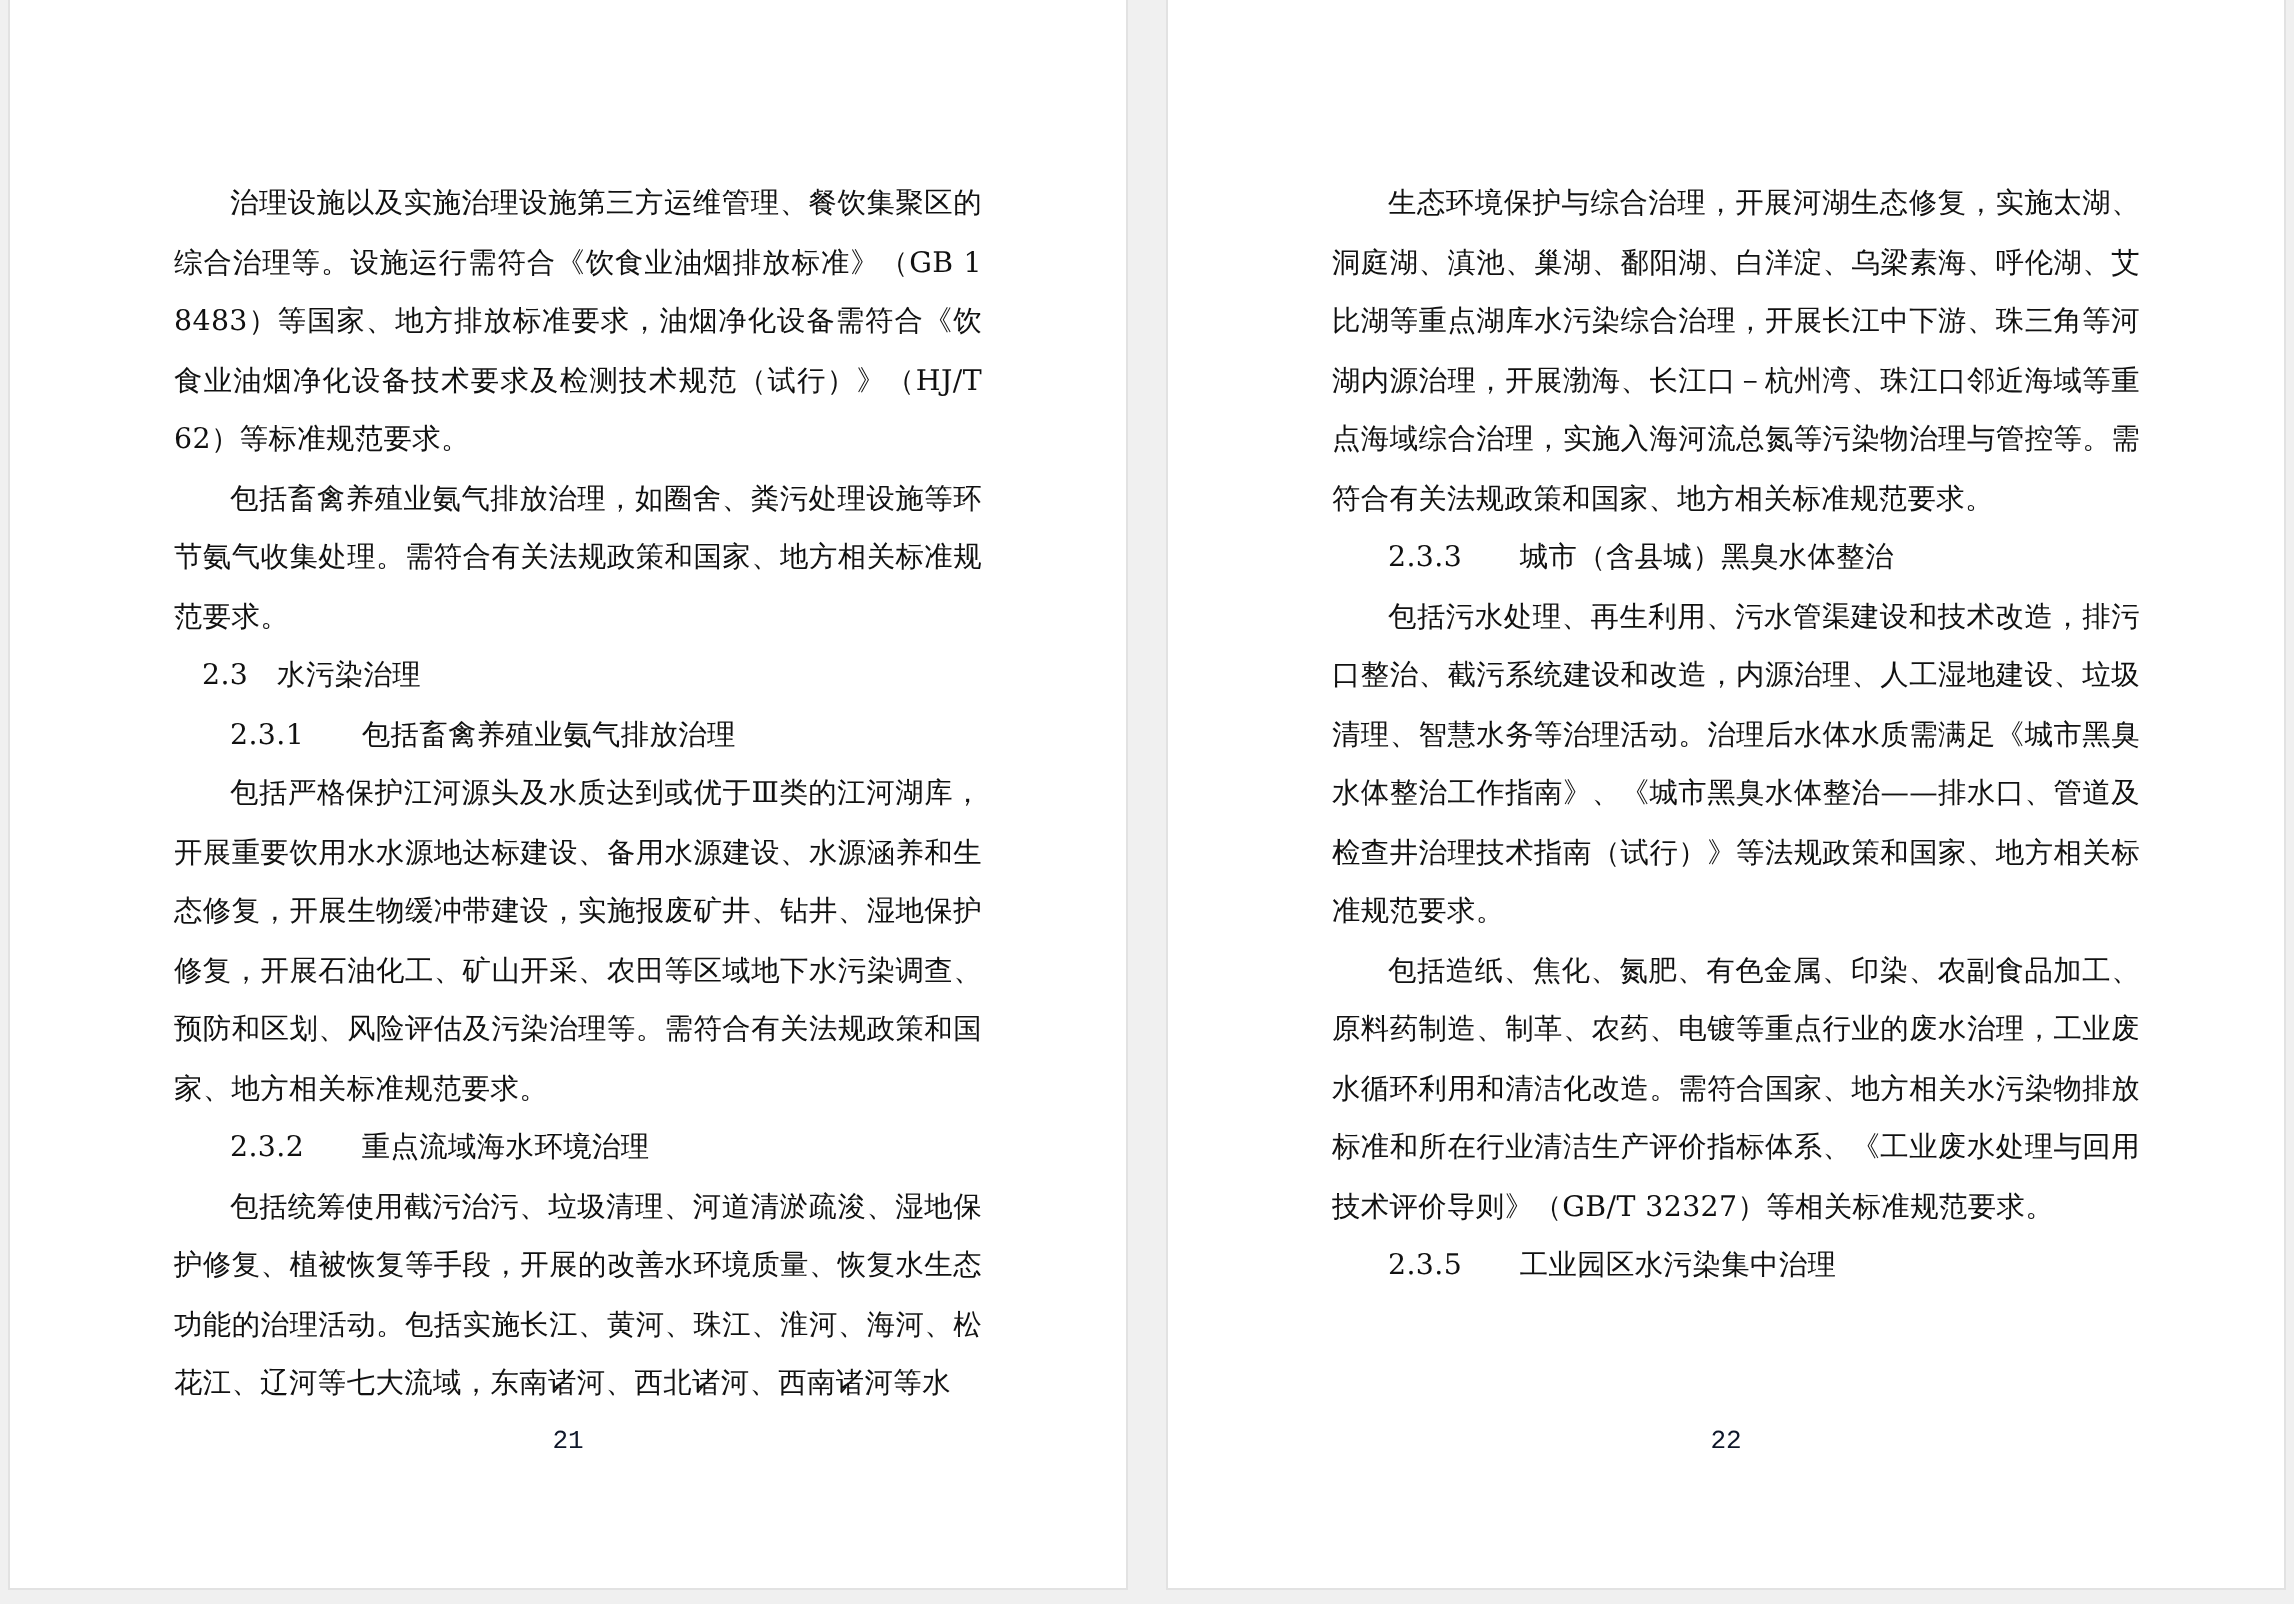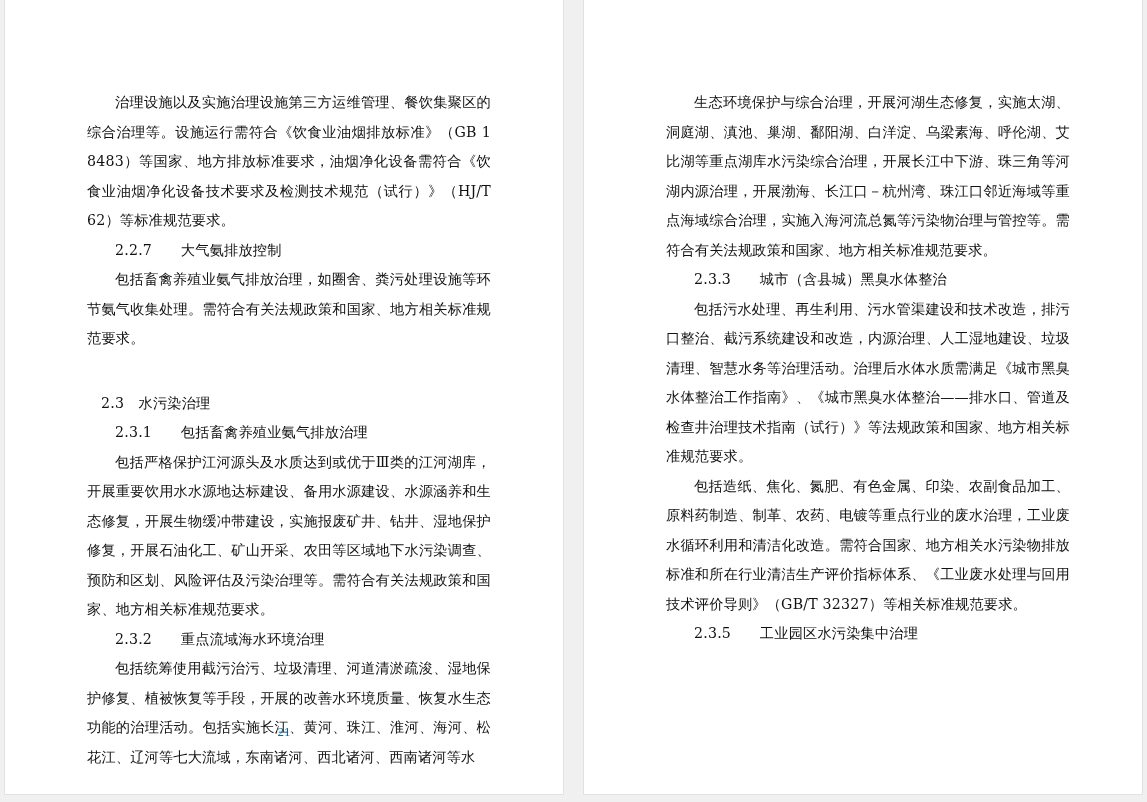--- a/index.html
+++ b/index.html
@@ -43,55 +43,55 @@
     font-family: "DejaVu Serif", "Liberation Serif", serif;
     font-size: 14.2px;
     line-height: 29.5px;
     color: #111111;
     text-align: justify;
     text-justify: inter-ideograph;
     letter-spacing: 0.2px;
     word-break: break-all;
   }
   p.indent-1 { text-indent: 28px; }
-  p.head-l2 { text-indent: 14px; margin-top: 35px; }
+  p.head-l2 { text-indent: 14px; }
   p.head-l3 { text-indent: 28px; }
   .page-number {
     position: absolute;
     left: 0;
     right: 0;
-    bottom: 54px;
+    bottom: 66px;
     text-align: center;
-    font-family: Liberation Serif, serif;
+    font-family: Liberation Mono, monospace;
     font-size: 13px;
-    color: #0369a1;
+    color: #0f172a;
   }
 </style>
 </head>
 <body>
 
 <div class="viewer">
 
   <div class="page page-left">
     <div class="page-body">
       <p class="para indent-1">治理设施以及实施治理设施第三方运维管理、餐饮集聚区的综合治理等。设施运行需符合《饮食业油烟排放标准》（GB 18483）等国家、地方排放标准要求，油烟净化设备需符合《饮食业油烟净化设备技术要求及检测技术规范（试行）》（HJ/T 62）等标准规范要求。</p>
-      <p class="para head-l3">2.2.7　　大气氨排放控制</p>
       <p class="para indent-1">包括畜禽养殖业氨气排放治理，如圈舍、粪污处理设施等环节氨气收集处理。需符合有关法规政策和国家、地方相关标准规范要求。</p>
       <p class="para head-l2">2.3　水污染治理</p>
       <p class="para head-l3">2.3.1　　包括畜禽养殖业氨气排放治理</p>
       <p class="para indent-1">包括严格保护江河源头及水质达到或优于Ⅲ类的江河湖库，开展重要饮用水水源地达标建设、备用水源建设、水源涵养和生态修复，开展生物缓冲带建设，实施报废矿井、钻井、湿地保护修复，开展石油化工、矿山开采、农田等区域地下水污染调查、预防和区划、风险评估及污染治理等。需符合有关法规政策和国家、地方相关标准规范要求。</p>
       <p class="para head-l3">2.3.2　　重点流域海水环境治理</p>
       <p class="para indent-1">包括统筹使用截污治污、垃圾清理、河道清淤疏浚、湿地保护修复、植被恢复等手段，开展的改善水环境质量、恢复水生态功能的治理活动。包括实施长江、黄河、珠江、淮河、海河、松花江、辽河等七大流域，东南诸河、西北诸河、西南诸河等水</p>
     </div>
     <div class="page-number">21</div>
   </div>
 
   <div class="page page-right">
     <div class="page-body">
       <p class="para indent-1">生态环境保护与综合治理，开展河湖生态修复，实施太湖、洞庭湖、滇池、巢湖、鄱阳湖、白洋淀、乌梁素海、呼伦湖、艾比湖等重点湖库水污染综合治理，开展长江中下游、珠三角等河湖内源治理，开展渤海、长江口－杭州湾、珠江口邻近海域等重点海域综合治理，实施入海河流总氮等污染物治理与管控等。需符合有关法规政策和国家、地方相关标准规范要求。</p>
       <p class="para head-l3">2.3.3　　城市（含县城）黑臭水体整治</p>
       <p class="para indent-1">包括污水处理、再生利用、污水管渠建设和技术改造，排污口整治、截污系统建设和改造，内源治理、人工湿地建设、垃圾清理、智慧水务等治理活动。治理后水体水质需满足《城市黑臭水体整治工作指南》、《城市黑臭水体整治——排水口、管道及检查井治理技术指南（试行）》等法规政策和国家、地方相关标准规范要求。</p>
       <p class="para indent-1">包括造纸、焦化、氮肥、有色金属、印染、农副食品加工、原料药制造、制革、农药、电镀等重点行业的废水治理，工业废水循环利用和清洁化改造。需符合国家、地方相关水污染物排放标准和所在行业清洁生产评价指标体系、《工业废水处理与回用技术评价导则》（GB/T 32327）等相关标准规范要求。</p>
       <p class="para head-l3">2.3.5　　工业园区水污染集中治理</p>
     </div>
+    <div class="page-number">22</div>
   </div>
 
 </div>
 
 </body></html>

